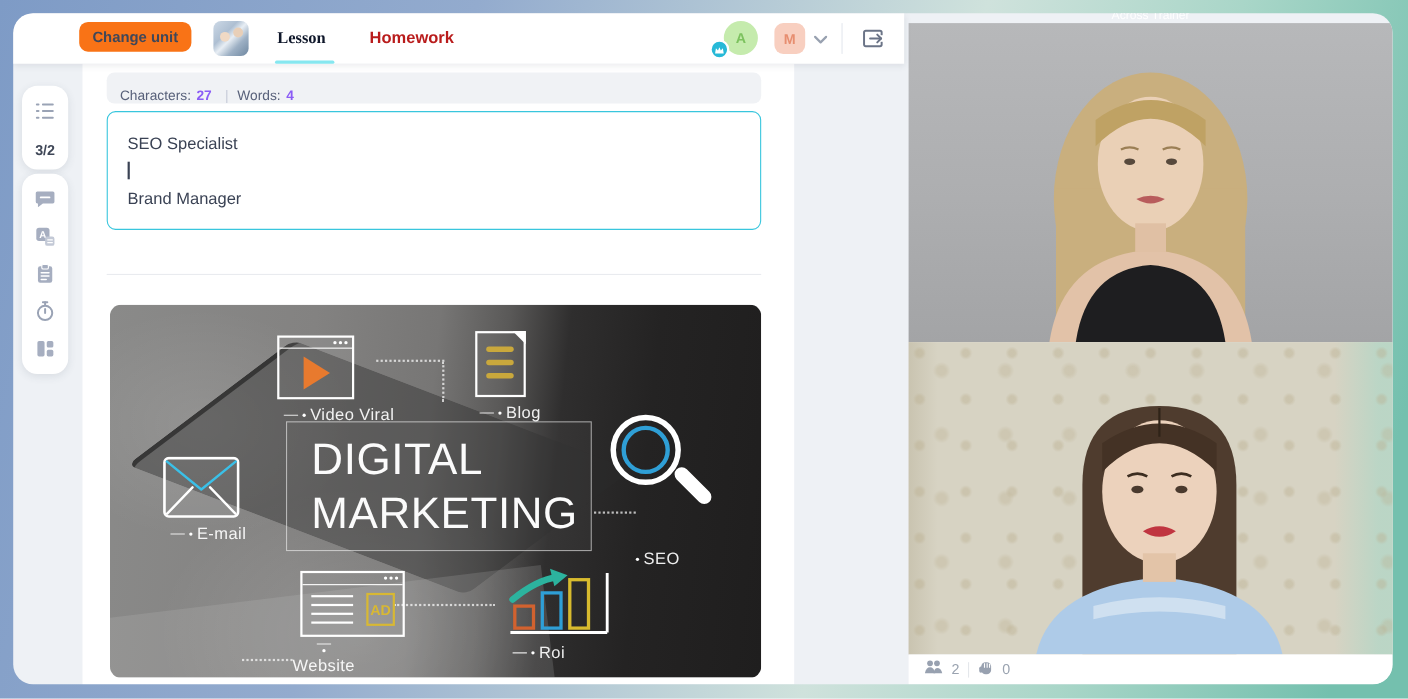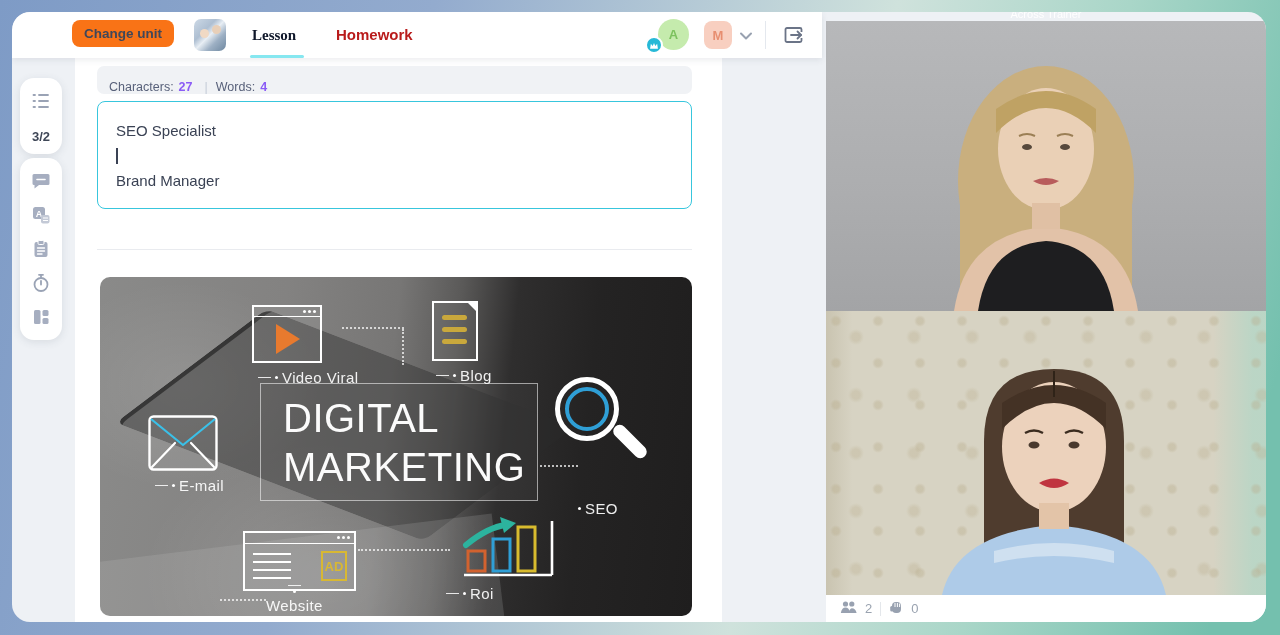--- a/index.html
+++ b/index.html
@@ -67,21 +67,21 @@
   .blog-line { position:absolute; left:8px; width:25px; height:5px; border-radius:3px; background:#c9a83c; }
 
   .title-box { position:absolute; left:160px; top:106px; width:278px; height:118px; border:1px solid rgba(255,255,255,.55); background:rgba(120,120,120,.10); padding:10px 0 0 22px; }
   .title-box div { font-size:40px; line-height:49px; color:#fbfbfb; letter-spacing:.5px; }
 
   .seo-ring { left:455px; top:100px; width:64px; height:64px; border:5px solid #fff; border-radius:50%; }
   .seo-inner { position:absolute; left:5px; top:5px; width:44px; height:44px; border:4px solid #2f9fd6; border-radius:50%; }
   .seo-handle { left:509px; top:158px; width:42px; height:13px; background:#fff; border-radius:7px; transform:rotate(45deg); }
 
   .mail-env { left:48px; top:138px; width:70px; height:56px; }
-  .web-frame { left:143px; top:242px; width:113px; height:60px; border:2px solid #fff; background:rgba(255,255,255,.05);margin-top:12px; }
+  .web-frame { left:173px; top:242px; width:95px; height:60px; border:2px solid #fff; background:rgba(255,255,255,.05); }
   .web-bar { position:absolute; left:0; top:10px; width:100%; border-top:1.5px solid #fff; }
   .web-dots { position:absolute; right:4px; top:3px; display:flex; gap:2px; }
   .web-dots i { width:3px; height:3px; background:#fff; border-radius:50%; }
   .web-line { position:absolute; left:8px; width:38px; height:2px; background:#fff; }
   .ad-box { position:absolute; right:7px; top:18px; width:26px; height:30px; border:2px solid #d8b833; color:#d8b833; font-size:13px; font-weight:bold; display:flex; align-items:center; justify-content:center; }
   .roi { left:360px; top:238px; width:110px; height:66px; }
 
   
   .vpanel { position:absolute; left:814px; top:0; right:0; bottom:0; }
   .vlabel { position:absolute; top:-4px; width:100%; text-align:center; color:rgba(255,255,255,.95); font-size:11px; z-index:1; }
@@ -295,21 +295,21 @@
         <svg width="110" height="66" viewBox="0 0 110 66">
           <line x1="92" y1="6" x2="92" y2="60" stroke="#fff" stroke-width="2.6"></line>
           <line x1="4" y1="60" x2="92" y2="60" stroke="#fff" stroke-width="2.6"></line>
           <rect x="8" y="36" width="17" height="20" fill="none" stroke="#d2622f" stroke-width="3"></rect>
           <rect x="33" y="24" width="17" height="32" fill="none" stroke="#2f9fd6" stroke-width="3"></rect>
           <rect x="58" y="12" width="17" height="44" fill="none" stroke="#d8bb2e" stroke-width="3"></rect>
           <path d="M6 30 Q28 12 46 10" fill="none" stroke="#2cb39e" stroke-width="6" stroke-linecap="round"></path>
           <path d="M40 2 L56 8 L44 18 Z" fill="#2cb39e"></path>
         </svg>
       </div>
-      <div class="imglabel" style="left:346px; top:308px;">
+      <div class="imglabel" style="left:366px; top:308px;">
         <span class="ln"></span>
             <span class="dt"></span>
             <span>Roi</span>
       </div>
     </div>
   </div>
 
   <div class="vpanel">
     <div class="vlabel">Across Trainer</div>
 

